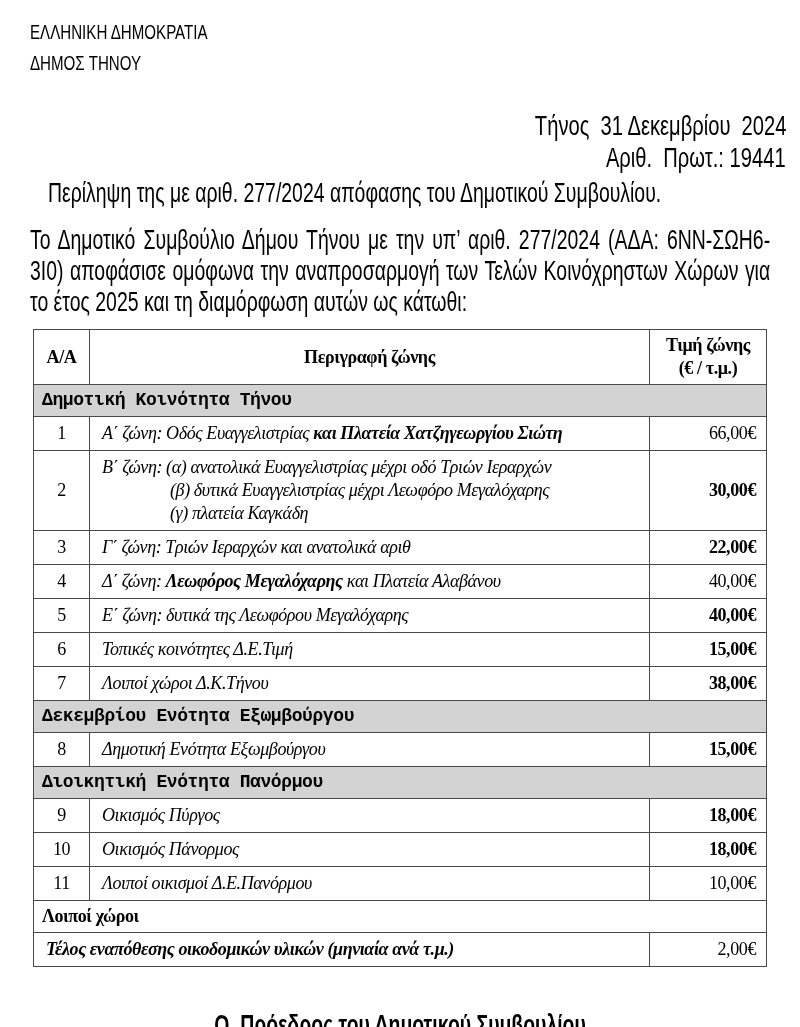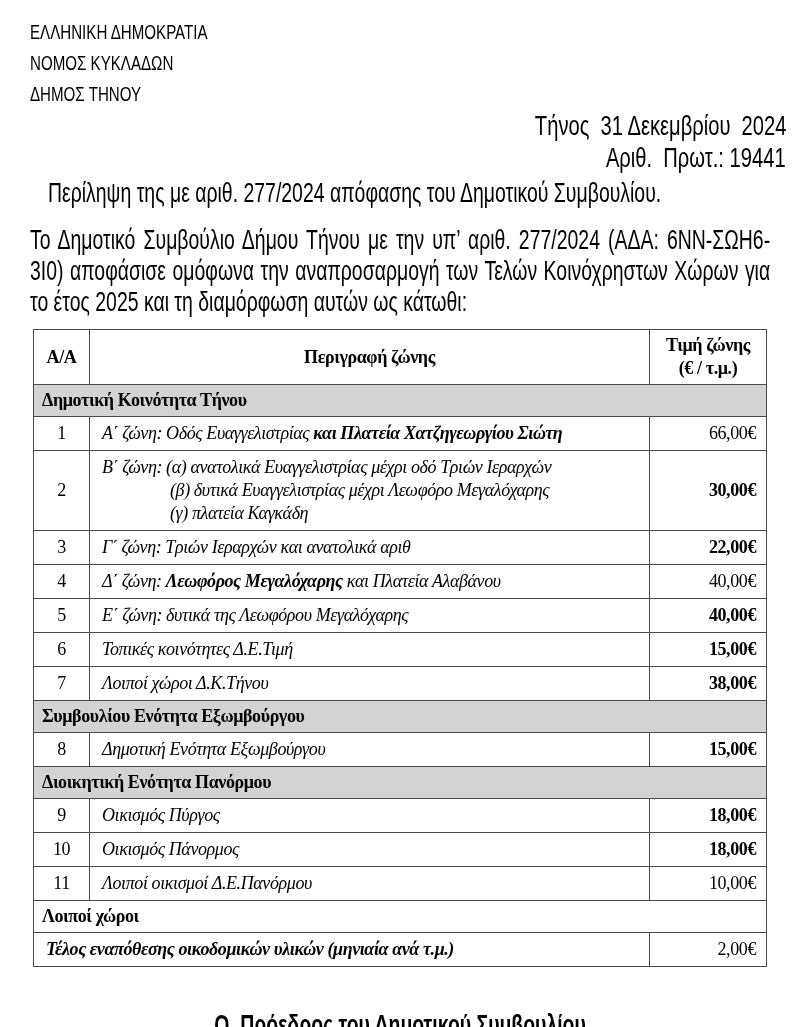--- a/index.html
+++ b/index.html
@@ -25,33 +25,32 @@
     font-family:"Liberation Serif","DejaVu Serif",serif;font-size:18px;letter-spacing:-0.4px;
   }
   table.fees th,table.fees td{border:1px solid #4a4a4a;vertical-align:middle;}
   thead th{font-weight:bold;height:54px;text-align:center;line-height:23px;padding:0;}
   td.num{text-align:center;padding:5px 0;line-height:23px;}
   td.desc{padding:5px 8px 5px 12px;line-height:23px;font-style:italic;}
   td.desc div{white-space:nowrap;}
   td.desc div.indent{padding-left:68px;}
   td.price{text-align:right;padding:5px 10px 5px 0;line-height:23px;}
   tr.section td{font-weight:bold;padding:4px 8px;line-height:23px;}
-  tr.section.shaded td{background:#d3d3d3;}
+  tr.section.shaded td{background:#d3d3d3;font-family:Liberation Mono, monospace;}
   .bold{font-weight:bold;}
 
   .sig{margin-top:42px;text-align:center;font-weight:bold;font-size:27px;line-height:33px;}
 </style>
 </head>
 <body>
 
 <div class="page">
 
   <div class="org">
     <div><span class="cx">ΕΛΛΗΝΙΚΗ ΔΗΜΟΚΡΑΤΙΑ</span></div>
-    <div><span class="cx">ΝΟΜΟΣ ΚΥΚΛΑΔΩΝ</span></div>
     <div><span class="cx">ΔΗΜΟΣ ΤΗΝΟΥ</span></div>
   </div>
 
   <div class="dates">
     <div><span class="cxr">Τήνος  31 Δεκεμβρίου  2024</span></div>
     <div><span class="cxr">Αριθ.  Πρωτ.: 19441</span></div>
   </div>
 
   <div class="content">
 
@@ -124,21 +123,21 @@
             <td class="price bold">15,00€</td>
           </tr>
           <tr>
             <td class="num">7</td>
             <td class="desc">
               <div><span>Λοιποί χώροι Δ.Κ.Τήνου</span></div>
             </td>
             <td class="price bold">38,00€</td>
           </tr>
           <tr class="section shaded">
-            <td colspan="3">Συμβουλίου Ενότητα Εξωμβούργου</td>
+            <td colspan="3">Δεκεμβρίου Ενότητα Εξωμβούργου</td>
           </tr>
           <tr>
             <td class="num">8</td>
             <td class="desc">
               <div><span>Δημοτική Ενότητα Εξωμβούργου</span></div>
             </td>
             <td class="price bold">15,00€</td>
           </tr>
           <tr class="section shaded">
             <td colspan="3">Διοικητική Ενότητα Πανόρμου</td>

